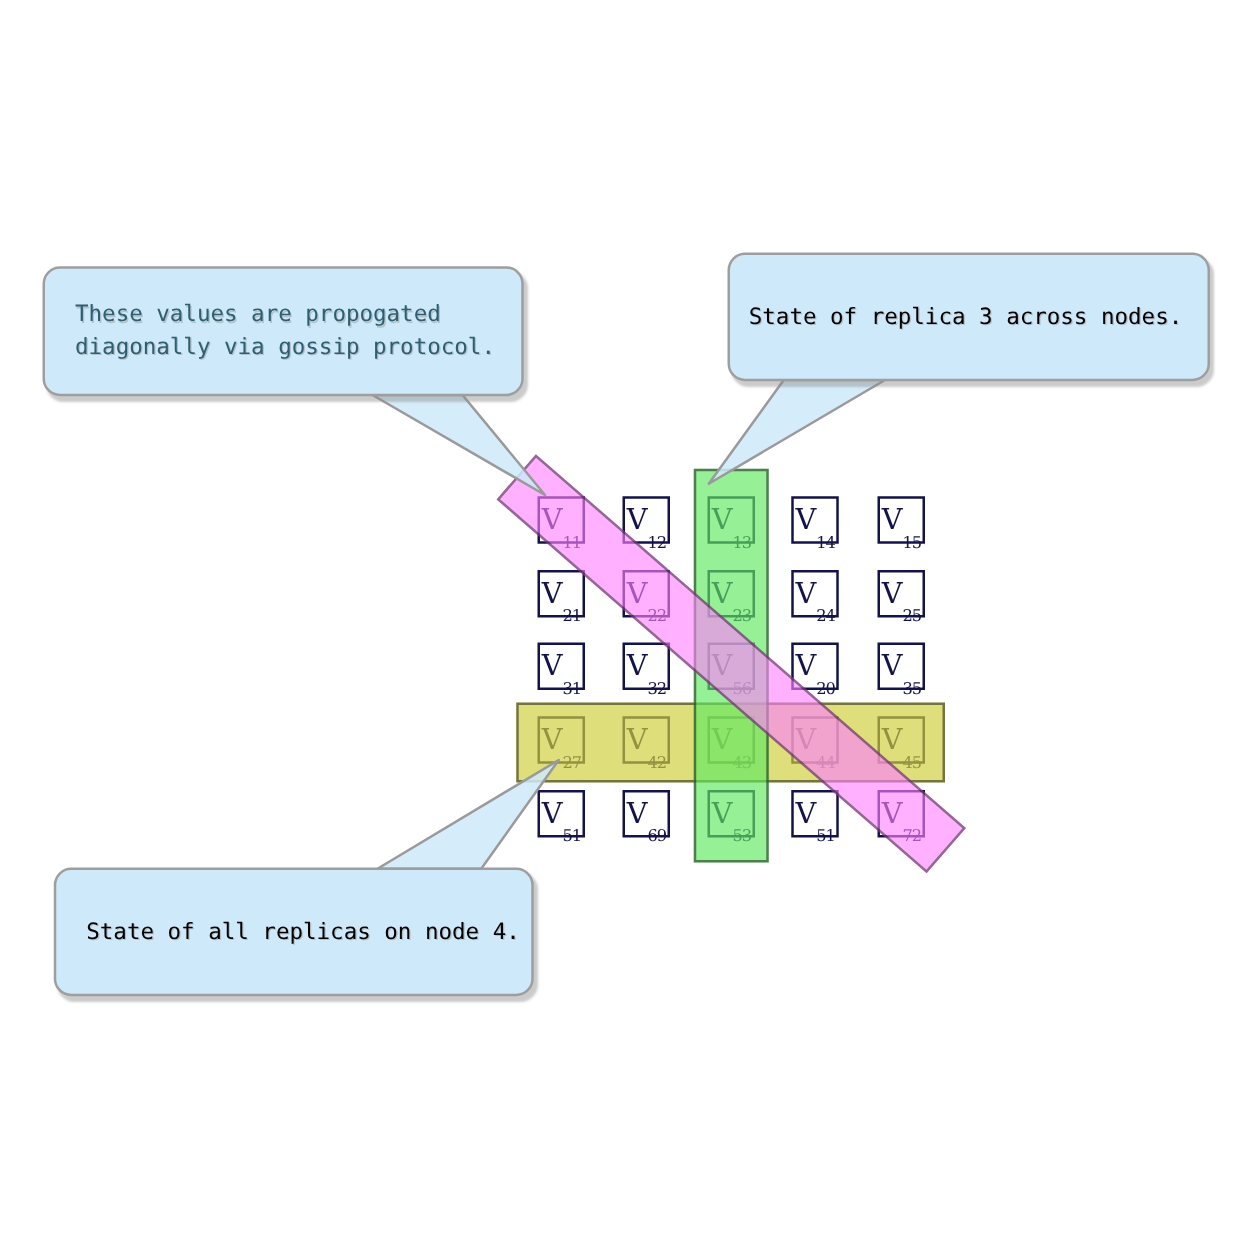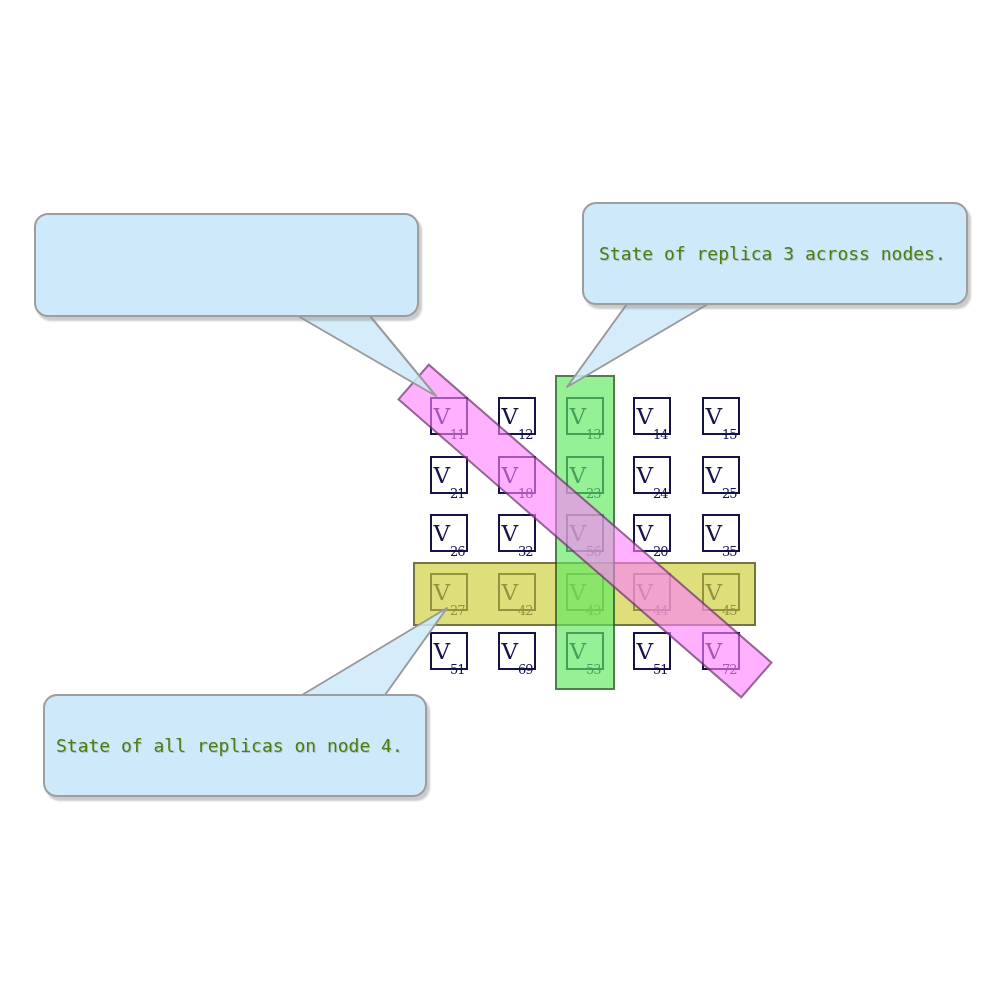--- a/index.html
+++ b/index.html
@@ -35,26 +35,26 @@
   
   .pointers { position:absolute; left:0; top:0; width:1000px; height:1000px; }
   .pointers polygon {
     fill:rgba(206,234,250,0.85); stroke:#9a9a9a; stroke-width:2; stroke-linejoin:round;
   }
   
   .callout {
     position:absolute; background:#cde9fa; border:2px solid #9e9e9e; border-radius:14px;
     box-shadow:3px 4px 2px rgba(140,140,140,0.45);
     font-family:"DejaVu Sans Mono", monospace; font-size:18px; line-height:26px;
-    color:#4d7c0f; text-shadow:1px 1px 0 rgba(160,160,160,0.55);
+    color:#000000; text-shadow:1px 1px 0 rgba(160,160,160,0.55);
     display:flex; flex-direction:column; justify-content:center;
   }
   .callout-gossip  { left:34px;  top:213px; width:385px; height:104px; padding-left:24px; color:#2e5f70; }
   .callout-replica { left:582px; top:202px; width:386px; height:103px; padding-left:15px; }
-  .callout-node    { left:43px;  top:694px; width:384px; height:103px; padding-left:11px; }
+  .callout-node    { left:43px;  top:694px; width:384px; height:103px; padding-left:24px; }
 </style>
 </head>
 <body>
 
 <div class="stage">
 
   <div>
     <div class="cell" style="left:430px;top:397px">
         <span class="sym">V</span>
         <span class="sub">11</span>
@@ -75,38 +75,38 @@
         <span class="sym">V</span>
         <span class="sub">15</span>
       </div>
 
     <div class="cell" style="left:430px;top:456px">
         <span class="sym">V</span>
         <span class="sub">21</span>
       </div>
     <div class="cell" style="left:498px;top:456px">
         <span class="sym">V</span>
-        <span class="sub">18</span>
+        <span class="sub">22</span>
       </div>
     <div class="cell" style="left:566px;top:456px">
         <span class="sym">V</span>
         <span class="sub">23</span>
       </div>
     <div class="cell" style="left:633px;top:456px">
         <span class="sym">V</span>
         <span class="sub">24</span>
       </div>
     <div class="cell" style="left:702px;top:456px">
         <span class="sym">V</span>
         <span class="sub">25</span>
       </div>
 
     <div class="cell" style="left:430px;top:514px">
         <span class="sym">V</span>
-        <span class="sub">26</span>
+        <span class="sub">31</span>
       </div>
     <div class="cell" style="left:498px;top:514px">
         <span class="sym">V</span>
         <span class="sub">32</span>
       </div>
     <div class="cell" style="left:566px;top:514px">
         <span class="sym">V</span>
         <span class="sub">56</span>
       </div>
     <div class="cell" style="left:633px;top:514px">
@@ -165,20 +165,22 @@
   <div class="band band-col"></div>
   <div class="band band-diag"></div>
 
   <svg class="pointers" viewBox="0 0 1000 1000">
     <polygon points="298,316 370,316 436,396"></polygon>
     <polygon points="627,304 708,304 567,387"></polygon>
     <polygon points="302,695 385,695 447,608"></polygon>
   </svg>
 
   <div class="callout callout-gossip">
+    <div>These values are propogated</div>
+    <div>diagonally via gossip protocol.</div>
   </div>
 
   <div class="callout callout-replica">
     <div>State of replica 3 across nodes.</div>
   </div>
 
   <div class="callout callout-node">
     <div>State of all replicas on node 4.</div>
   </div>
 

